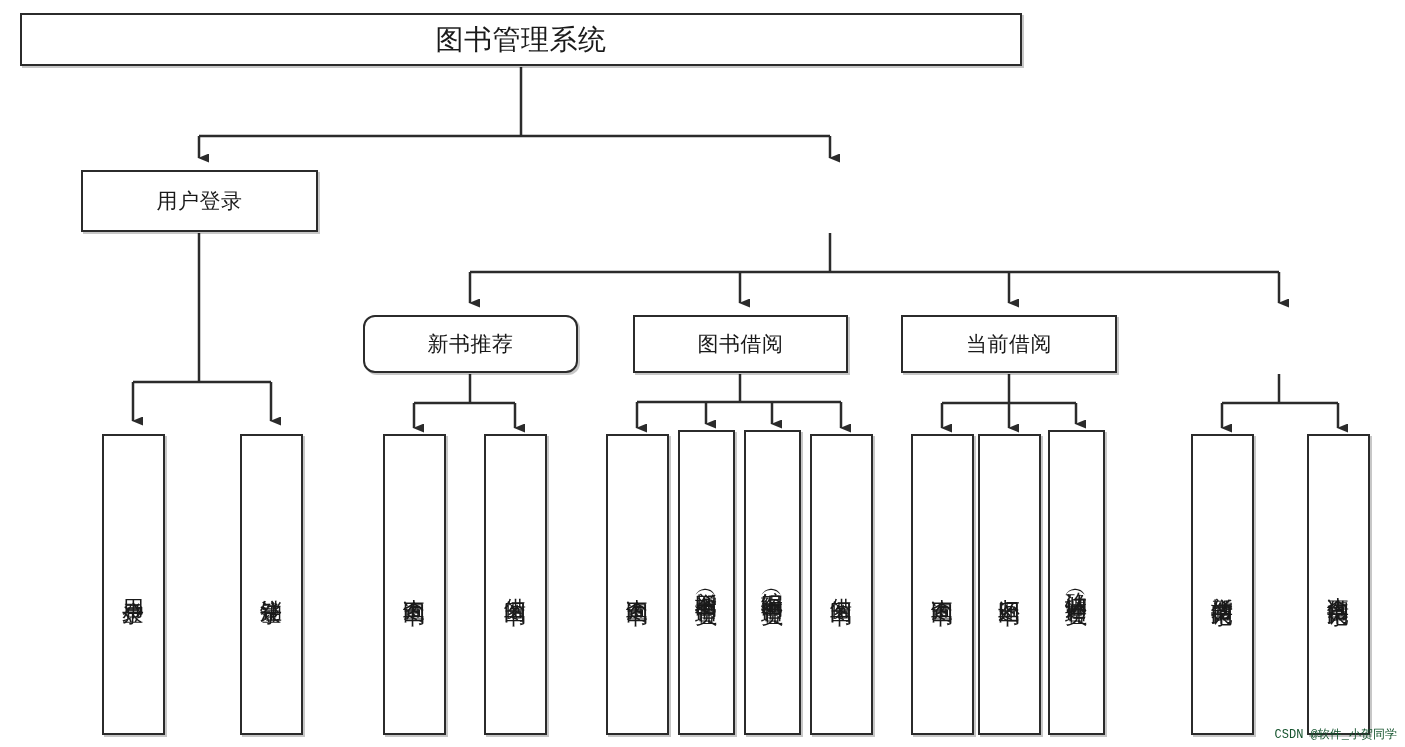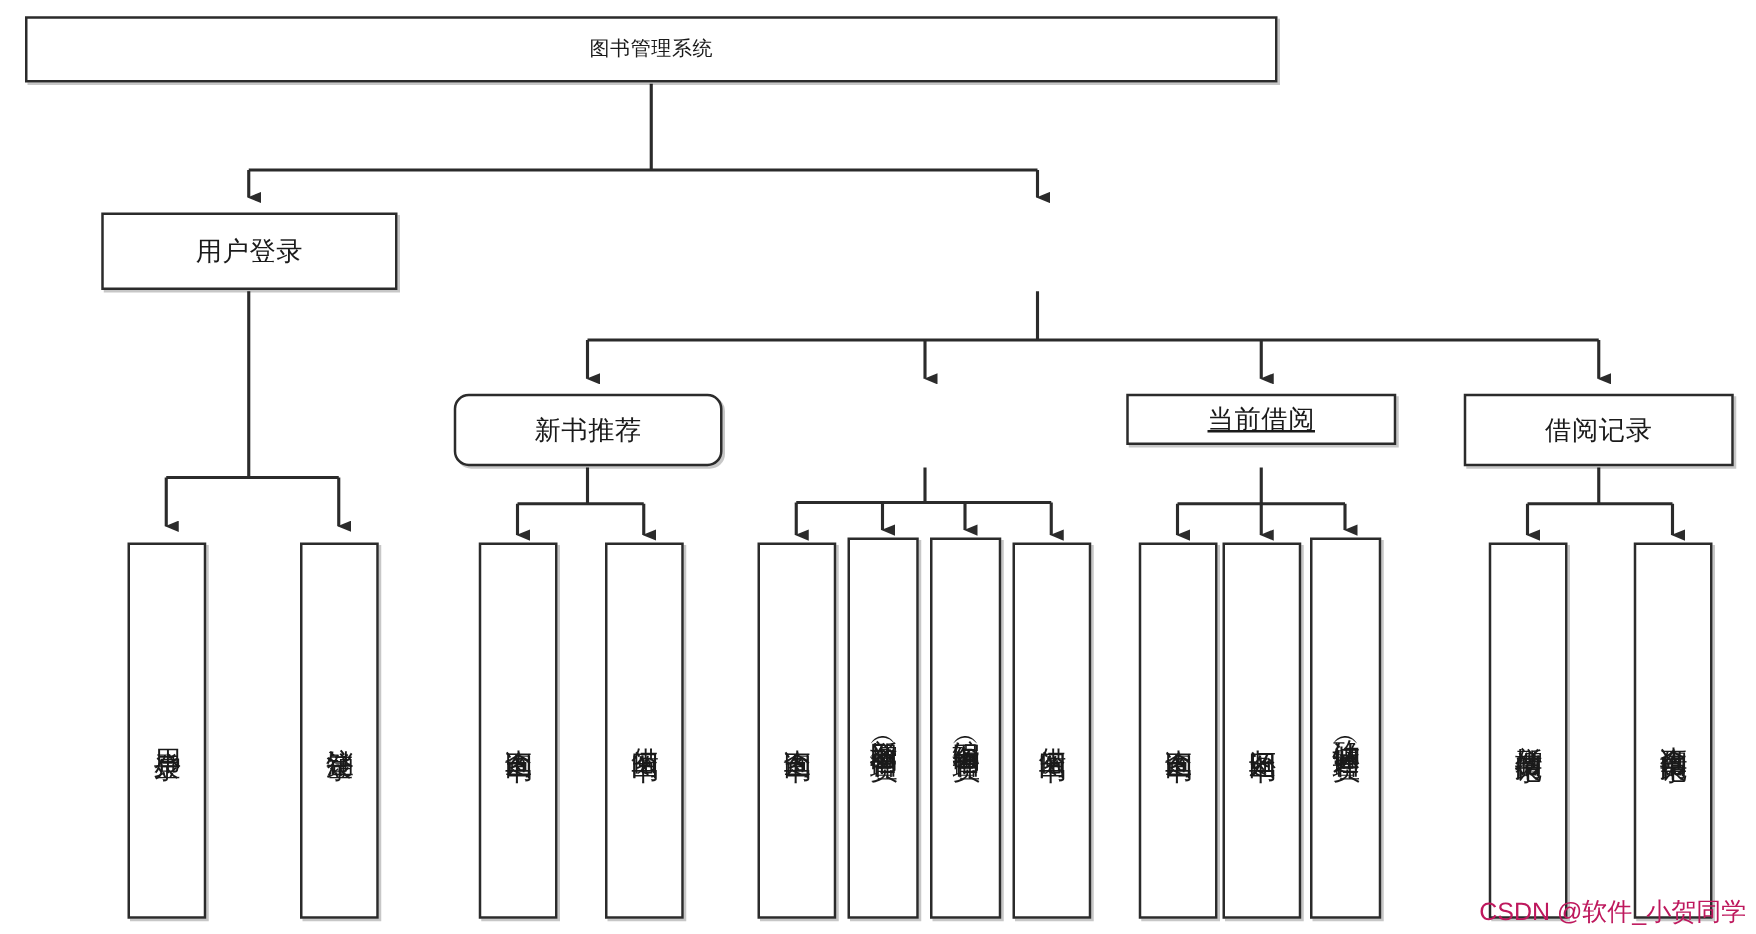--- a/index.html
+++ b/index.html
@@ -45,45 +45,45 @@
     text-align: center;
     line-height: 1.18;
     white-space: nowrap;
   }
   
   .node.horiz .label {
     font-size: 21px;
     letter-spacing: 0.5px;
   }
   .node.root .label {
-    font-size: 16px;
+    font-size: 28px;
   }
   
   .node.vert {
     align-items: center;
     justify-content: center;
   }
   .node.vert .label {
     writing-mode: vertical-rl;
     text-orientation: upright;
     font-size: 22px;
     line-height: 1.05;
     letter-spacing: 2px;
     white-space: nowrap;
   }
   
   #watermark {
     position: absolute;
     right: 8px;
     bottom: 4px;
-    font-size: 20px;
-    color: #be185d;
+    font-size: 12px;
+    color: #14532d;
     white-space: nowrap;
     z-index: 5;
-    font-family: Liberation Sans, sans-serif;
+    font-family: Liberation Mono, monospace;
   }
 </style>
 </head>
 <body>
 
 <div id="diagram-root">
 
   <svg id="connectors" viewBox="0 0 1405 747" xmlns="http://www.w3.org/2000/svg">
     <defs>
       <marker id="arrowhead" markerWidth="9" markerHeight="11" refX="4.5" refY="10" orient="auto" markerUnits="userSpaceOnUse">
@@ -140,28 +140,28 @@
 
   <div class="node horiz" style="left:81px; top:170px; width:237px; height:62px;">
     <span class="label">用户登录</span>
   </div>
 
 
   <div class="node horiz" style="left:363px; top:315px; width:215px; height:58px;border-radius:12px;">
     <span class="label">新书推荐</span>
   </div>
 
-
-  <div class="node horiz" style="left:901px; top:315px; width:216px; height:41px;text-decoration:underline;">
+  <div class="node horiz" style="left:633px; top:315px; width:215px; height:58px;">
+    <span class="label">图书借阅</span>
+  </div>
+
+  <div class="node horiz" style="left:901px; top:315px; width:216px; height:58px;">
     <span class="label">当前借阅</span>
   </div>
 
-  <div class="node horiz" style="left:1171px; top:315px; width:216px; height:58px;">
-    <span class="label">借阅记录</span>
-  </div>
 
   <div class="node vert" style="left:102px; top:434px; width:63px; height:301px;">
     <span class="label">用户登录</span>
   </div>
 
   <div class="node vert" style="left:240px; top:434px; width:63px; height:301px;">
     <span class="label">注销登录</span>
   </div>
 
   <div class="node vert" style="left:383px; top:434px; width:63px; height:301px;">

